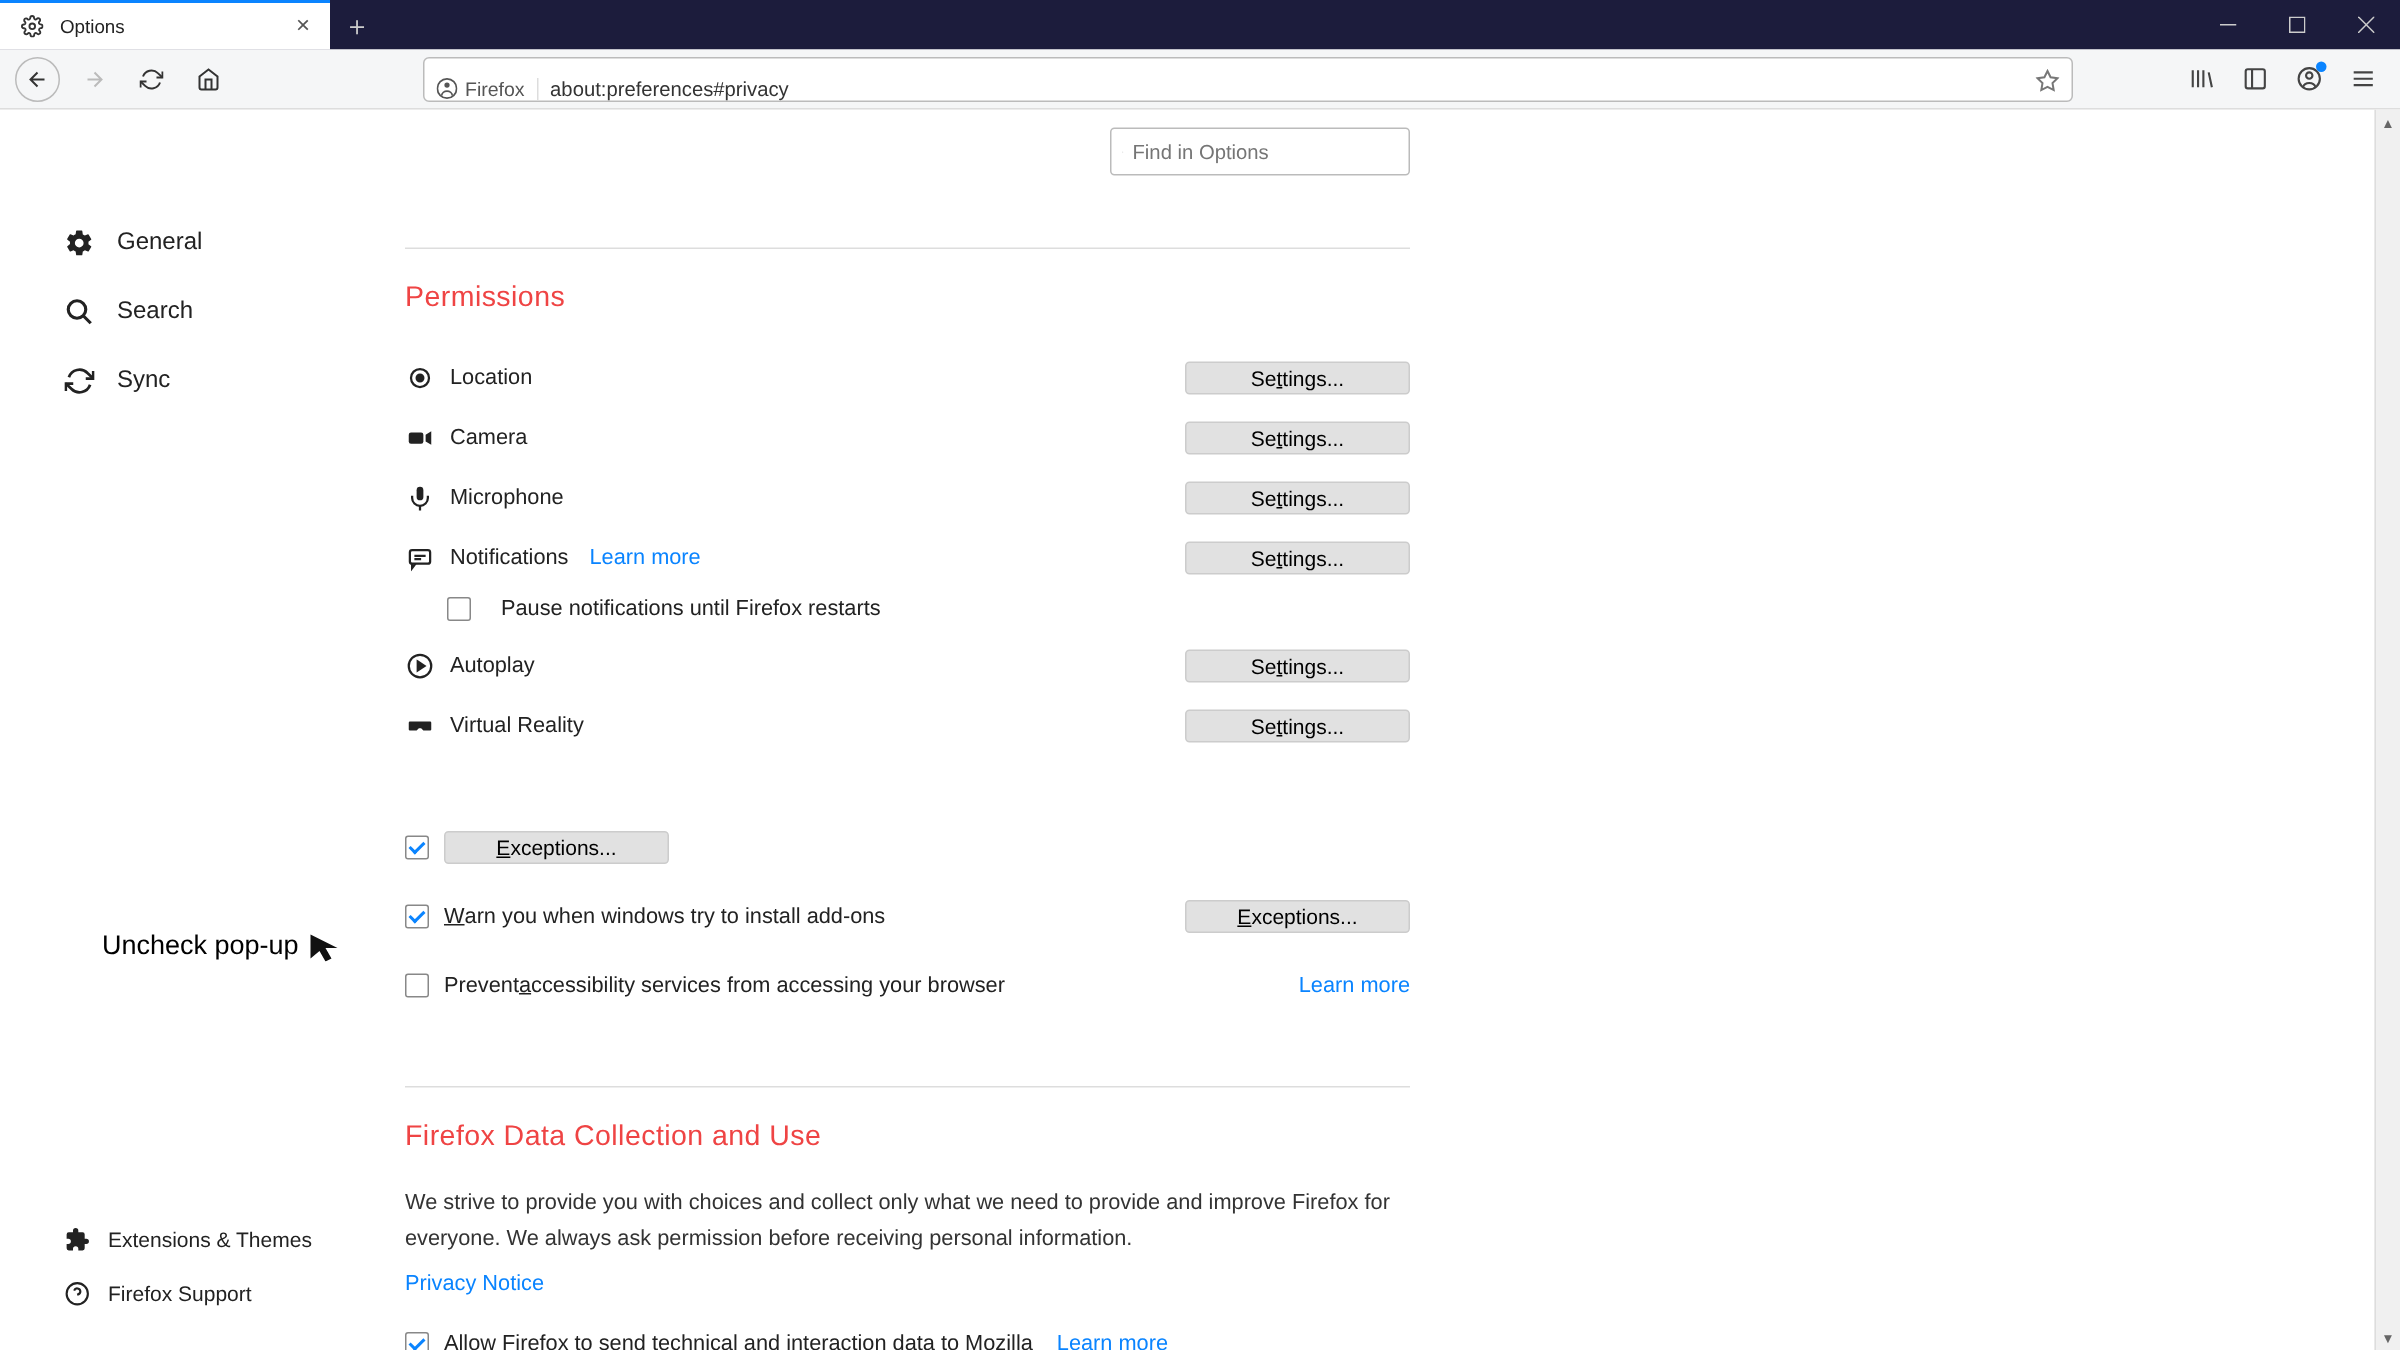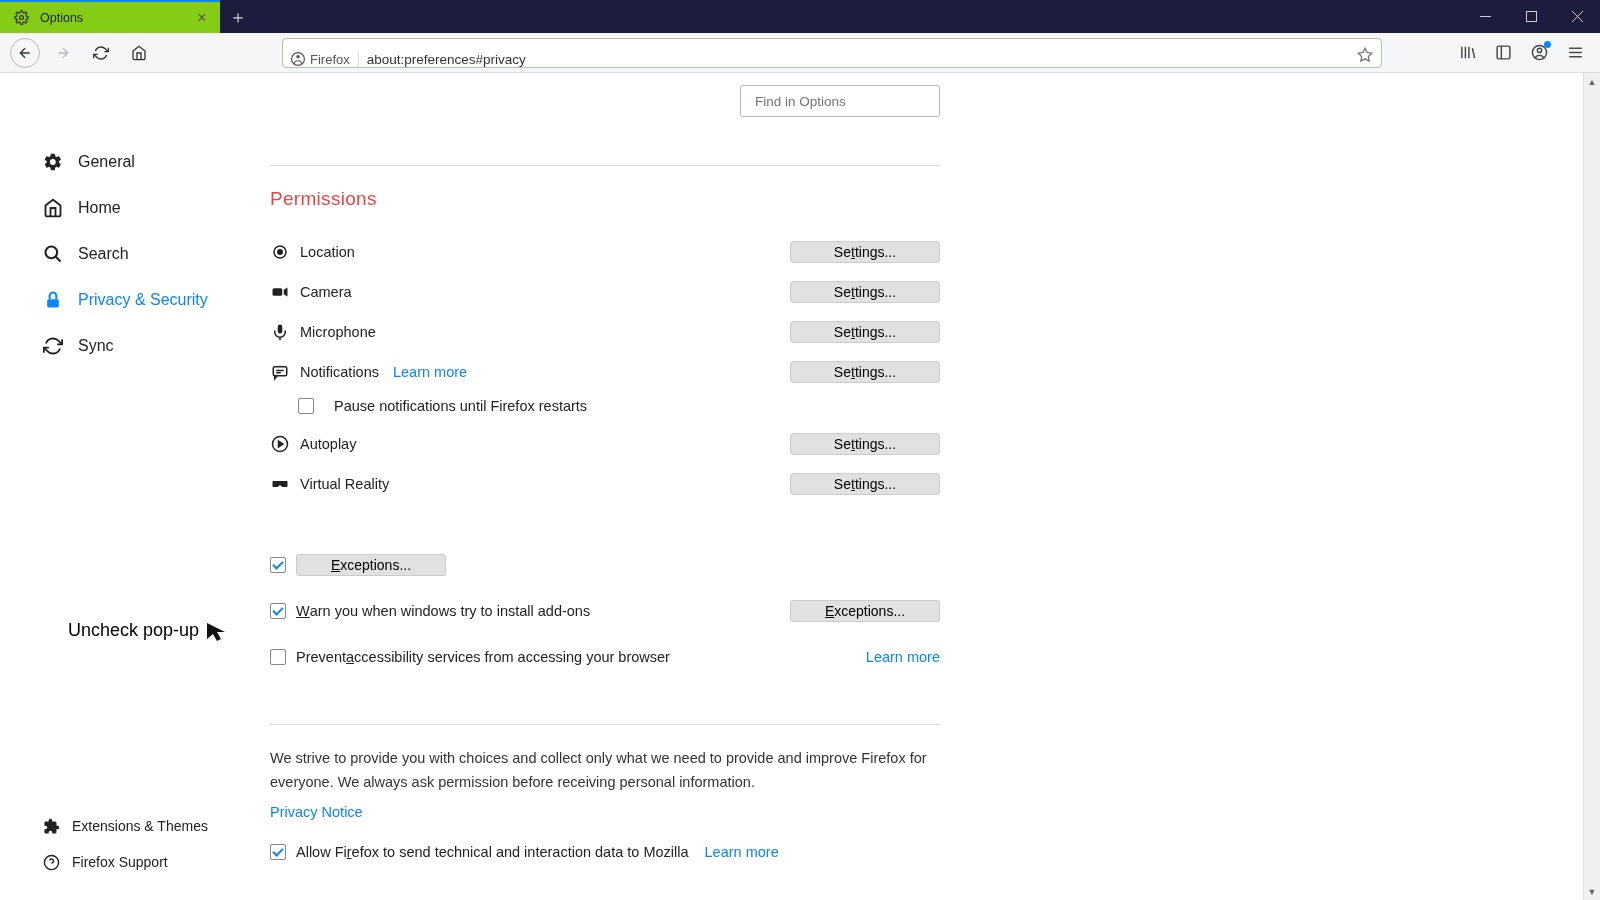--- a/index.html
+++ b/index.html
@@ -1,20 +1,20 @@
 <!DOCTYPE html>
 <html><head>
   <meta charset="utf-8">
   <style>
     * { margin: 0; padding: 0; box-sizing: border-box; font-family: "Segoe UI", Arial, sans-serif; }
     body { width: 1600px; height: 900px; overflow: hidden; background: #fff; position: relative; }
 
     
     .tab-bar { height: 33px; background: #1c1c3c; display: flex; align-items: stretch; }
-    .tab { background: #84cc16; width: 220px; display: flex; align-items: center; padding: 0 10px; gap: 8px; border-top: 2px solid #0a84ff; font-size: 12.5px; color: #222; }
+    .tab { background: #ffffff; width: 220px; display: flex; align-items: center; padding: 0 10px; gap: 8px; border-top: 2px solid #0a84ff; font-size: 12.5px; color: #222; }
     .tab .spacer { flex: 1; }
     .tab-close { width: 16px; height: 16px; display: flex; align-items: center; justify-content: center; color: #555; font-size: 16px; line-height: 1; cursor: default; }
     .new-tab { width: 36px; display: flex; align-items: center; justify-content: center; color: #ccc; font-size: 18px; }
     .tab-bar .spacer { flex: 1; }
     .window-controls { display: flex; }
     .window-controls .wc { width: 46px; display: flex; align-items: center; justify-content: center; color: #ccc; font-size: 12px; }
 
     
     .nav-bar { height: 40px; background: #f5f6f7; border-bottom: 1px solid #ddd; display: flex; align-items: center; padding: 0 10px; gap: 8px; }
     .nav-btn { width: 30px; height: 30px; display: flex; align-items: center; justify-content: center; border-radius: 4px; color: #555; }
@@ -205,44 +205,26 @@
     <div class="side-item">
       <span class="side-icon">
         <svg width="20" height="20" viewBox="0 0 24 24" fill="#222">
             <path d="M19.14,12.94a7.07,7.07,0,0,0,.05-.94,7.07,7.07,0,0,0-.05-.94l2.11-1.65a.5.5,0,0,0,.12-.64l-2-3.46a.5.5,0,0,0-.61-.22l-2.49,1a7,7,0,0,0-1.62-.94l-.38-2.65A.5.5,0,0,0,13.78,2H9.78a.5.5,0,0,0-.49.42L8.91,5.07A7,7,0,0,0,7.29,6l-2.49-1a.5.5,0,0,0-.61.22l-2,3.46a.5.5,0,0,0,.12.64l2.11,1.65a7.07,7.07,0,0,0-.05.94,7.07,7.07,0,0,0,.05.94L2.31,14.5a.5.5,0,0,0-.12.64l2,3.46a.5.5,0,0,0,.61.22l2.49-1a7,7,0,0,0,1.62.94l.38,2.65a.5.5,0,0,0,.49.42h4a.5.5,0,0,0,.49-.42l.38-2.65a7,7,0,0,0,1.62-.94l2.49,1a.5.5,0,0,0,.61-.22l2-3.46a.5.5,0,0,0-.12-.64ZM11.78,15.5A3.5,3.5,0,1,1,15.28,12,3.5,3.5,0,0,1,11.78,15.5Z"></path>
           </svg>
       </span>
       <span>General</span>
     </div>
     <div class="side-item">
       <span class="side-icon">
-        <svg width="20" height="20" viewBox="0 0 24 24" fill="none" stroke="#222" stroke-width="2.2">
-            <path d="M3 9l9-7 9 7v11a2 2 0 0 1-2 2H5a2 2 0 0 1-2-2z"></path>
-            <path d="M9 22V12h6v10"></path>
-          </svg>
-      </span>
-      <span>Home</span>
-    </div>
-    <div class="side-item">
-      <span class="side-icon">
         <svg width="20" height="20" viewBox="0 0 24 24" fill="none" stroke="#222" stroke-width="2.5">
             <circle cx="10" cy="10" r="7"></circle>
             <line x1="21" y1="21" x2="15" y2="15"></line>
           </svg>
       </span>
       <span>Search</span>
-    </div>
-    <div class="side-item active">
-      <span class="side-icon">
-        <svg width="20" height="20" viewBox="0 0 24 24" fill="#0a84ff">
-            <rect x="5" y="11" width="14" height="10" rx="2"></rect>
-            <path d="M8 11V7a4 4 0 0 1 8 0v4" fill="none" stroke="#0a84ff" stroke-width="2.5"></path>
-          </svg>
-      </span>
-      <span>Privacy &amp; Security</span>
     </div>
     <div class="side-item">
       <span class="side-icon">
         <svg width="20" height="20" viewBox="0 0 24 24" fill="none" stroke="#222" stroke-width="2.2">
             <path d="M23 4v6h-6"></path>
             <path d="M1 20v-6h6"></path>
             <path d="M3.51 9a9 9 0 0 1 14.85-3.36L23 10M1 14l4.64 4.36A9 9 0 0 0 20.49 15"></path>
           </svg>
       </span>
       <span>Sync</span>
@@ -405,20 +387,21 @@
           <span>Prevent </span>
           <span class="u">a</span>
           <span>ccessibility services from accessing your browser</span>
         </span>
       <span class="link" style="margin-left:14px">Learn more</span>
     </div>
 
     <div class="gap-50"></div>
     <div class="section-divider"></div>
 
+    <div class="section-title">Firefox Data Collection and Use</div>
     <div class="section-text">We strive to provide you with choices and collect only what we need to provide and improve Firefox for everyone. We always ask permission before receiving personal information.</div>
     <div style="margin-top:8px"><span class="link">Privacy Notice</span></div>
 
     <div class="check-row" style="margin-top:14px">
       <span class="checkbox checked"></span>
       <span class="check-label" style="flex:initial">
           <span>Allow Fi</span>
           <span class="u">r</span>
           <span>efox to send technical and interaction data to Mozilla</span>
         </span>

